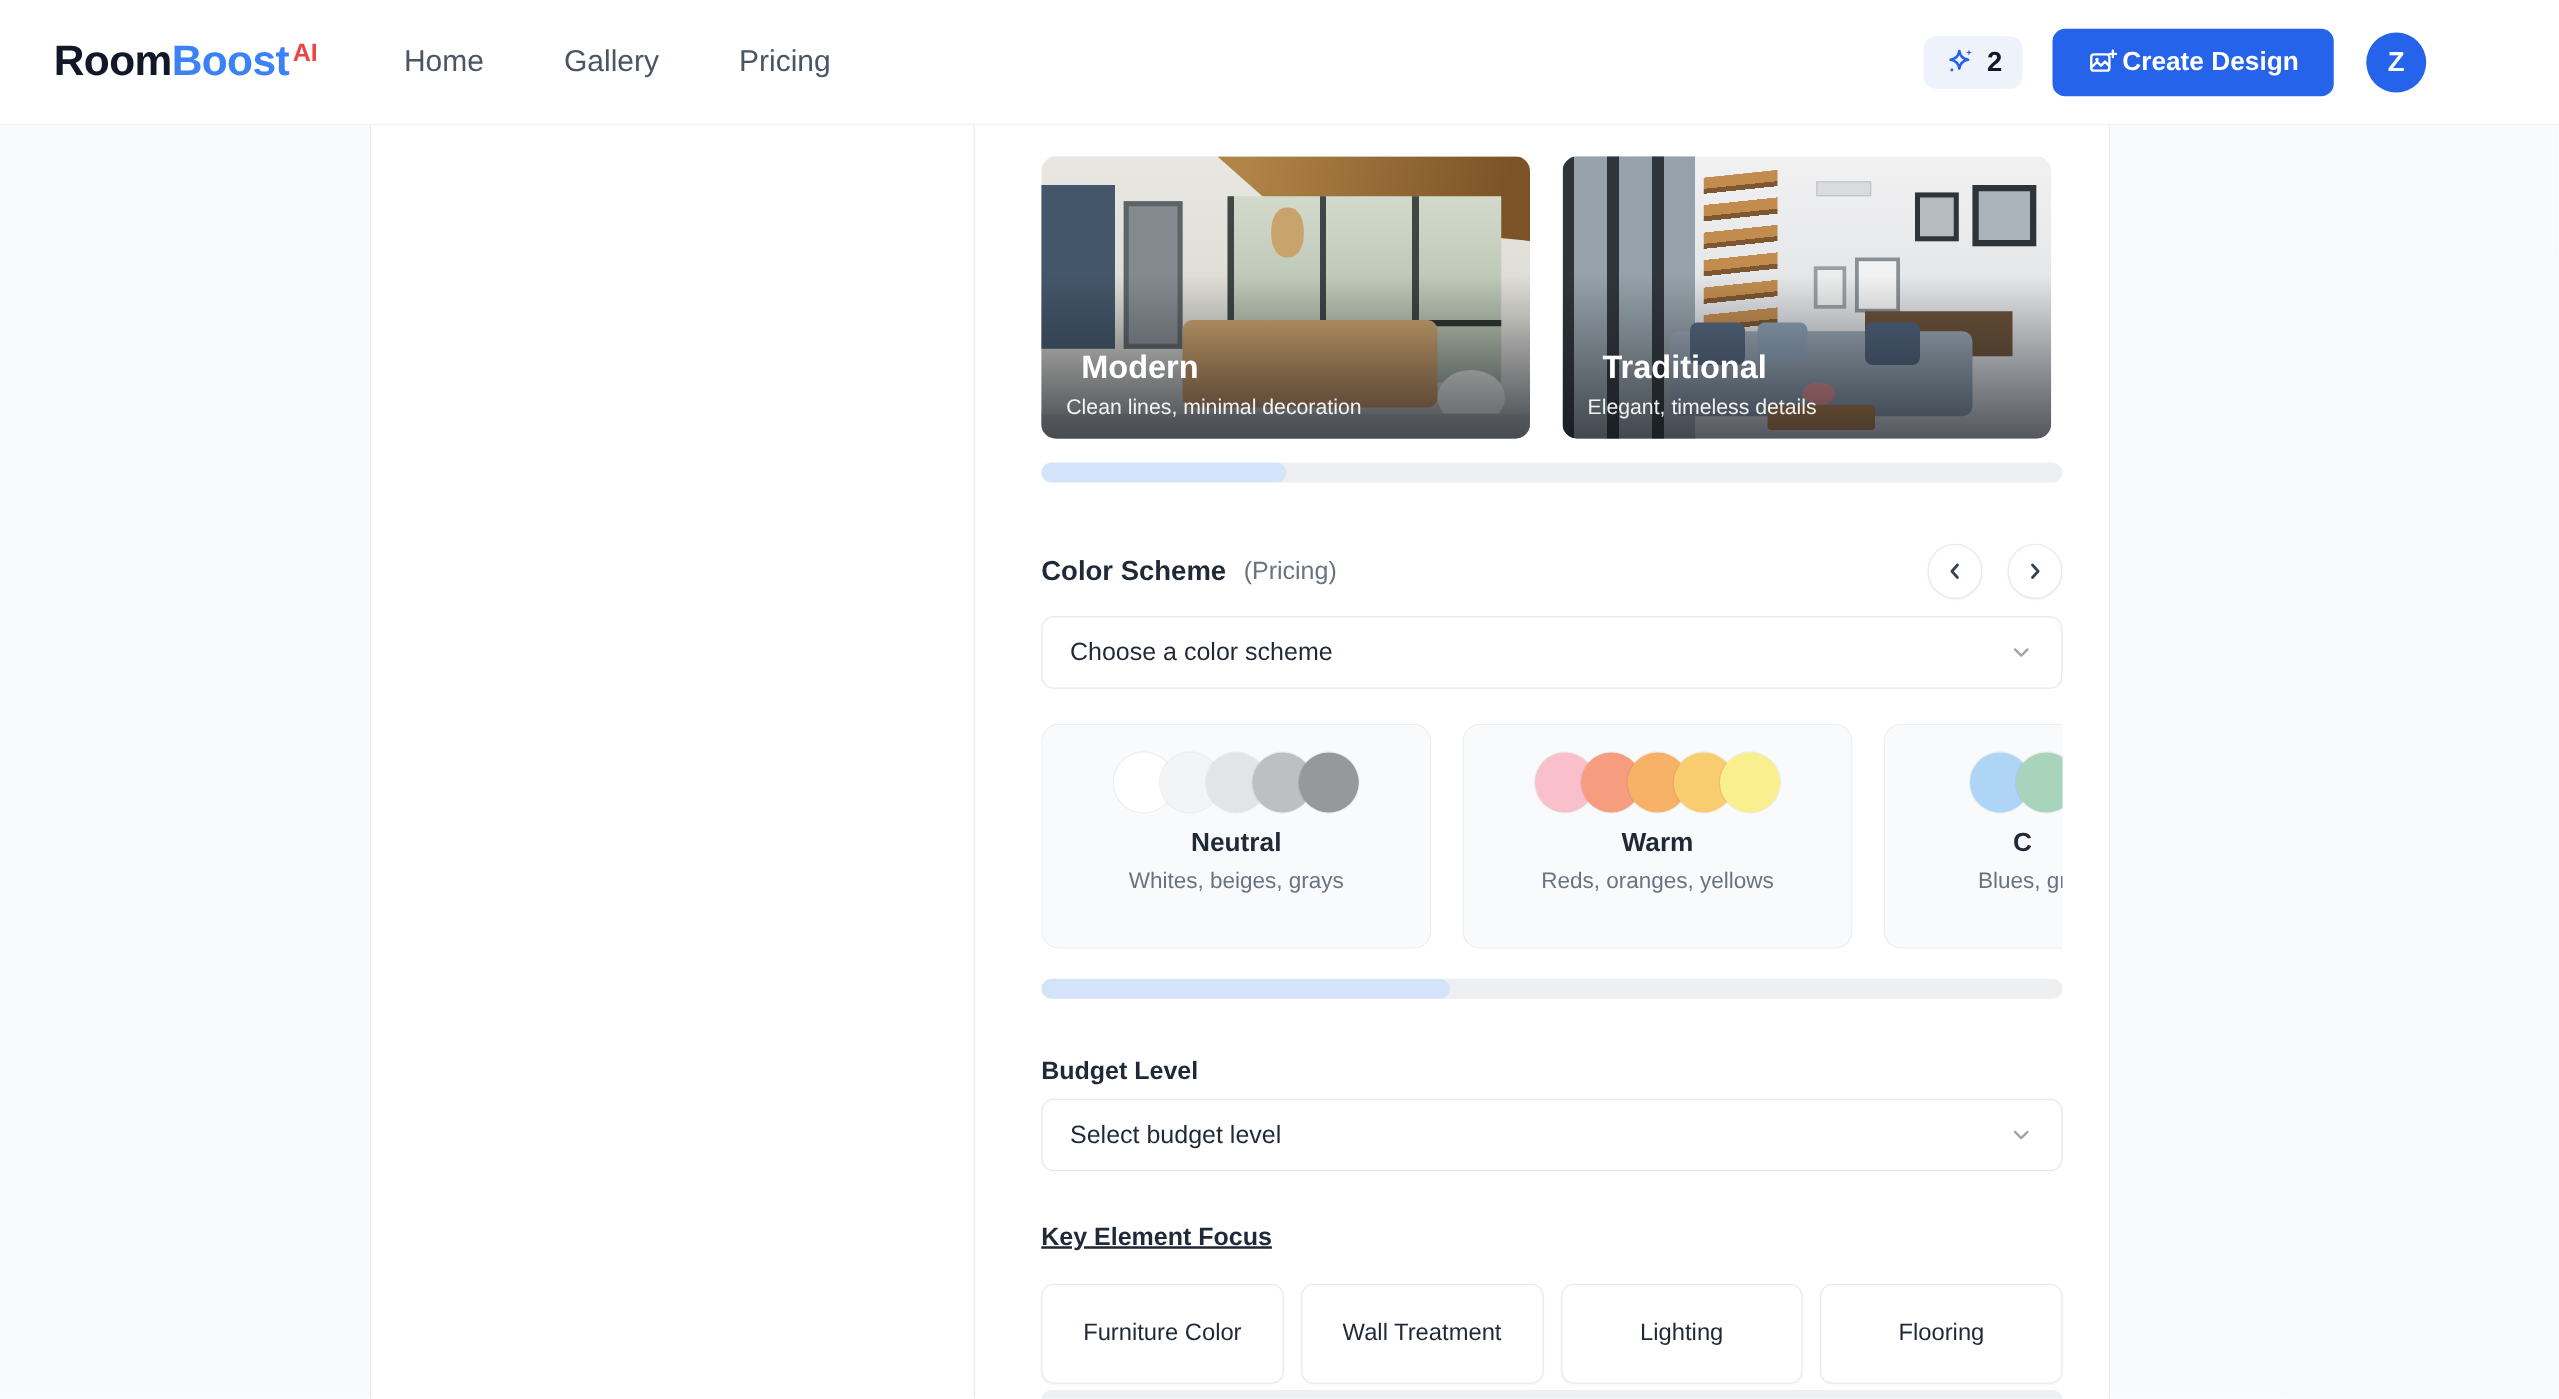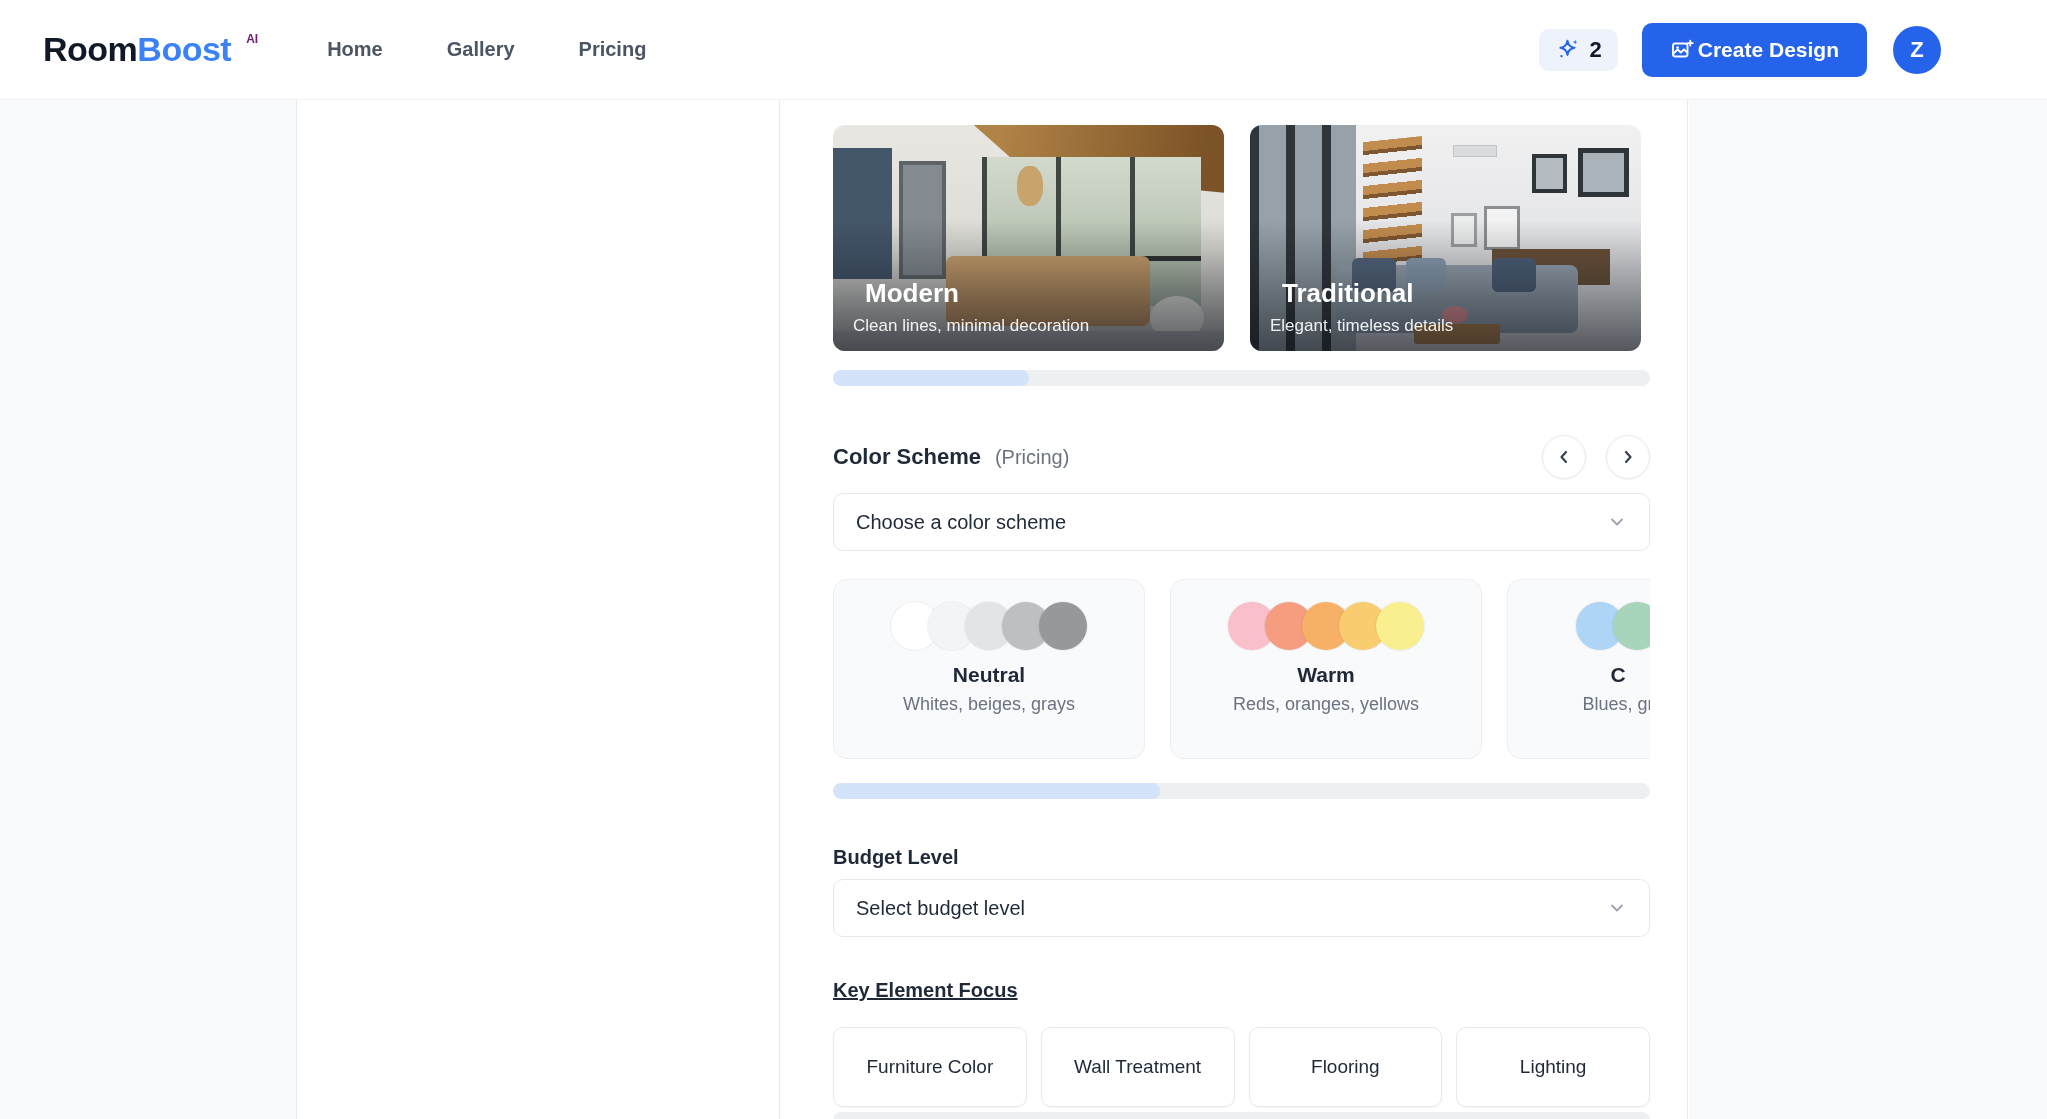--- a/index.html
+++ b/index.html
@@ -21,23 +21,23 @@
   html,body{width:2047px;height:1119px;overflow:hidden;background:#fff;
     font-family:"Liberation Sans","DejaVu Sans",sans-serif;color:var(--text-dark);}
   .stage{position:relative;width:1916px;height:1119px;}
 
   
   .header{position:absolute;left:0;top:0;width:2047px;height:100px;background:#fff;
     border-bottom:1px solid #f0f1f4;display:flex;align-items:center;padding:0 106px 0 43px;z-index:5;}
   .logo{font-size:34px;font-weight:800;letter-spacing:-0.5px;display:flex;align-items:flex-start;cursor:pointer;}
   .logo .p1{color:var(--logo-dark);}
   .logo .p2{color:var(--logo-blue);}
-  .logo .sup{font-size:12px;font-weight:800;color:#701a75;margin-left:15px;margin-top:2px;letter-spacing:0;}
+  .logo .sup{font-size:20px;font-weight:800;color:#ef4444;margin-left:3px;margin-top:2px;letter-spacing:0;}
   .nav{display:flex;gap:64px;margin-left:69px;}
-  .nav a{font-size:20px;color:var(--nav-text);text-decoration:none;font-weight:700;cursor:pointer;}
+  .nav a{font-size:24px;color:var(--nav-text);text-decoration:none;font-weight:400;cursor:pointer;}
   .header-right{margin-left:auto;display:flex;align-items:center;gap:18px;}
   .credits-chip{height:42px;background:var(--chip-bg);border-radius:10px;display:flex;align-items:center;
     gap:9px;padding:0 16px;cursor:pointer;}
   .credits-chip .num{font-size:22px;font-weight:700;color:var(--logo-dark);}
   .create-btn{height:54px;background:var(--accent);color:#fff;border:none;border-radius:10px;
     display:flex;align-items:center;gap:4px;padding:0 28px;font-size:21px;font-weight:600;
     font-family:inherit;cursor:pointer;margin-left:6px;}
   .avatar{width:48px;height:48px;border-radius:50%;background:var(--accent);color:#fff;display:flex;
     align-items:center;justify-content:center;font-size:22px;font-weight:700;cursor:pointer;margin-left:8px;}
 
@@ -314,22 +314,22 @@
           <svg width="20" height="20" viewBox="0 0 20 20" fill="none">
               <path d="M5 7.5 L10 12.5 L15 7.5" stroke="#9ca3af" stroke-width="1.8" stroke-linecap="round" stroke-linejoin="round"></path>
             </svg>
         </span>
       </div>
 
       <div class="field-label lbl-key">Key Element Focus</div>
       <div class="focus-row">
         <button class="focus-btn">Furniture Color</button>
         <button class="focus-btn">Wall Treatment</button>
+        <button class="focus-btn">Lighting</button>
         <button class="focus-btn">Flooring</button>
-        <button class="focus-btn">Lighting</button>
       </div>
 
       <div class="hscroll sb3">
         <div class="fill" style="width: 0%;"></div>
       </div>
 
     </div>
   </section>
 </div>
 

